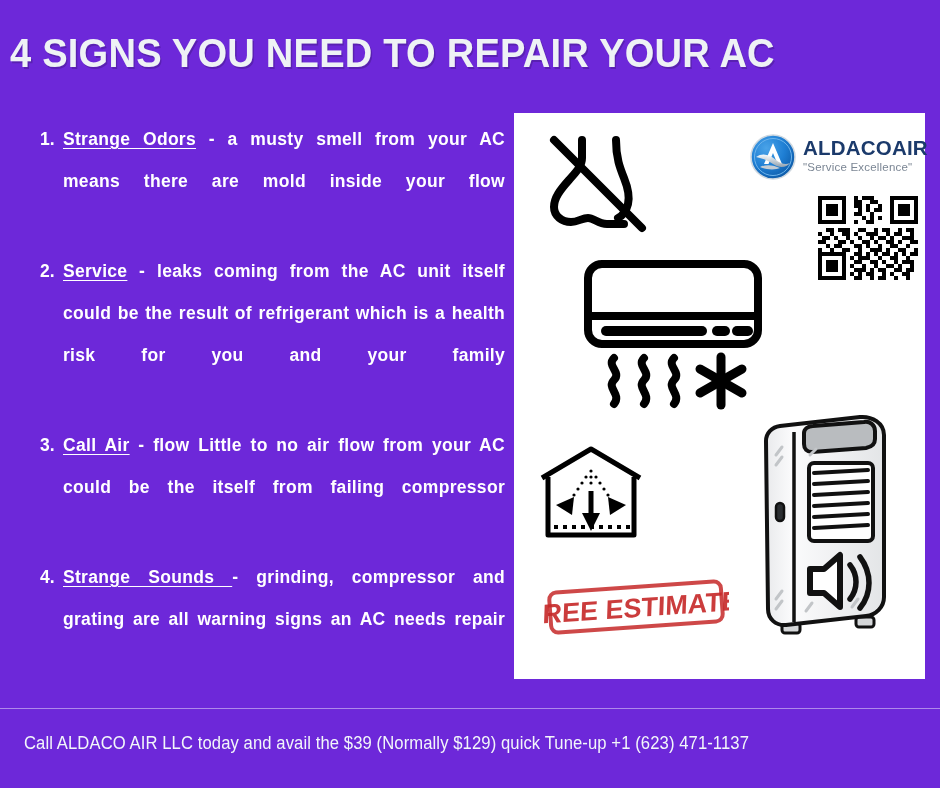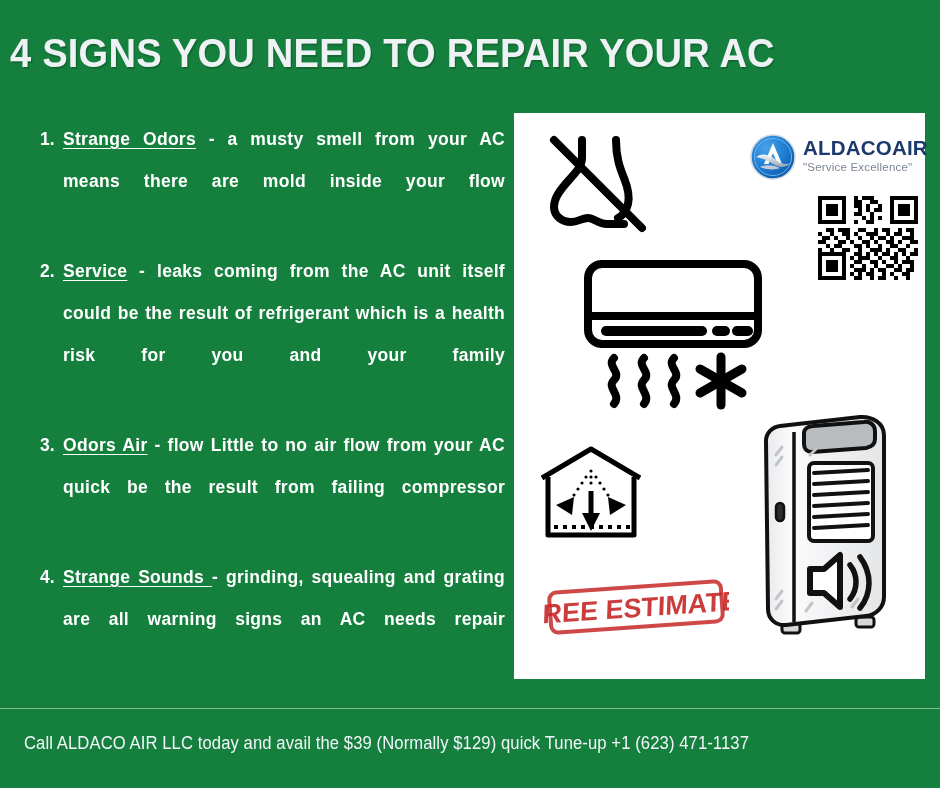--- a/index.html
+++ b/index.html
@@ -12,21 +12,21 @@
 
   body {
     background: #0b6ec9;
     font-family: "Liberation Sans", sans-serif;
     position: relative;
   }
 
   .poster {
     position: absolute;
     inset: 0;
-    background: #15803d;
+    background: #6d28d9;
   }
 
   
   .title {
     position: absolute;
     left: 10px;
     top: 30px;
     width: 900px;
     font-family: "Liberation Sans Narrow", "Liberation Sans", sans-serif;
     font-size: 41px;
@@ -223,26 +223,26 @@
       <div class="li-text"><span class="lead">Strange Odors</span><span> - a musty smell from your AC means there are mold inside your flow</span></div>
     </div>
 
     <div class="list-item">
       <div class="li-num">2.</div>
       <div class="li-text"><span class="lead">Service</span><span> - leaks coming from the AC unit itself could be the result of refrigerant which is a health risk for you and your family</span></div>
     </div>
 
     <div class="list-item">
       <div class="li-num">3.</div>
-      <div class="li-text"><span class="lead">Odors Air</span><span> - flow Little to no air flow from your AC quick be the result from failing compressor</span></div>
+      <div class="li-text"><span class="lead">Call Air</span><span> - flow Little to no air flow from your AC could be the itself from failing compressor</span></div>
     </div>
 
     <div class="list-item">
       <div class="li-num">4.</div>
-      <div class="li-text"><span class="lead">Strange Sounds </span><span>- grinding, squealing and grating are all warning signs an AC needs repair</span></div>
+      <div class="li-text"><span class="lead">Strange Sounds </span><span>- grinding, compressor and grating are all warning signs an AC needs repair</span></div>
     </div>
 
   </div>
 
   <div class="card">
 
     <div class="logo">
       <div class="logo-badge">
         <svg viewBox="0 0 46 46" width="46" height="46">
           <defs>

